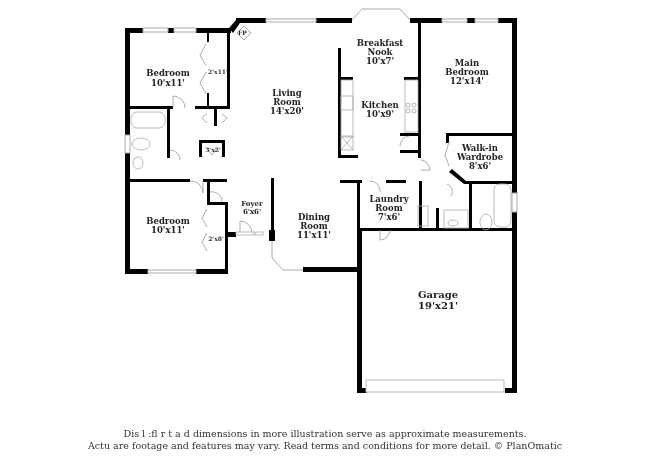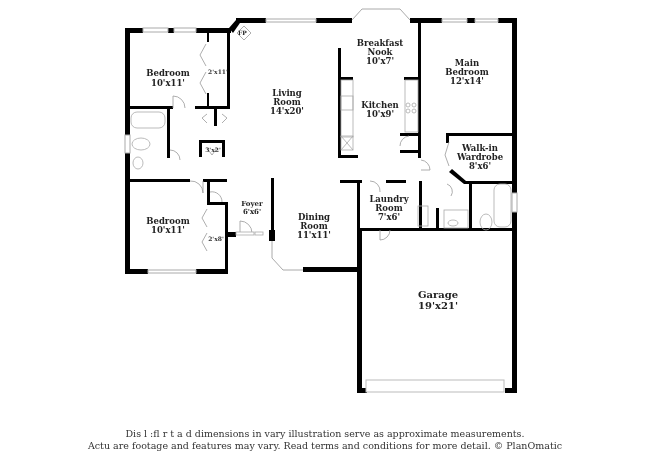--- a/index.html
+++ b/index.html
@@ -227,14 +227,14 @@
     <text class="room-label" x="389" y="211">Room</text>
     <text class="room-dim" x="389" y="220">7'x6'</text>
   </g>
 
   <g>
     <text class="room-label" x="438" y="298" style="font-size:10px">Garage</text>
     <text class="room-dim" x="438" y="309" style="font-size:10px">19'x21'</text>
   </g>
 </svg>
 
-<div class="disclaimer" style="top:428px;">Dis      l  :fl   r  t    a    d dimensions in vary illustration serve as approximate measurements.</div>
+<div class="disclaimer" style="top:428px;">Dis      l  :fl   r  t    a    d dimensions in more illustration serve as approximate measurements.</div>
 <div class="disclaimer" style="top:440px;">Actu      are footage and features may vary. Read terms and conditions for more detail. © PlanOmatic</div>
 
 </body></html>

